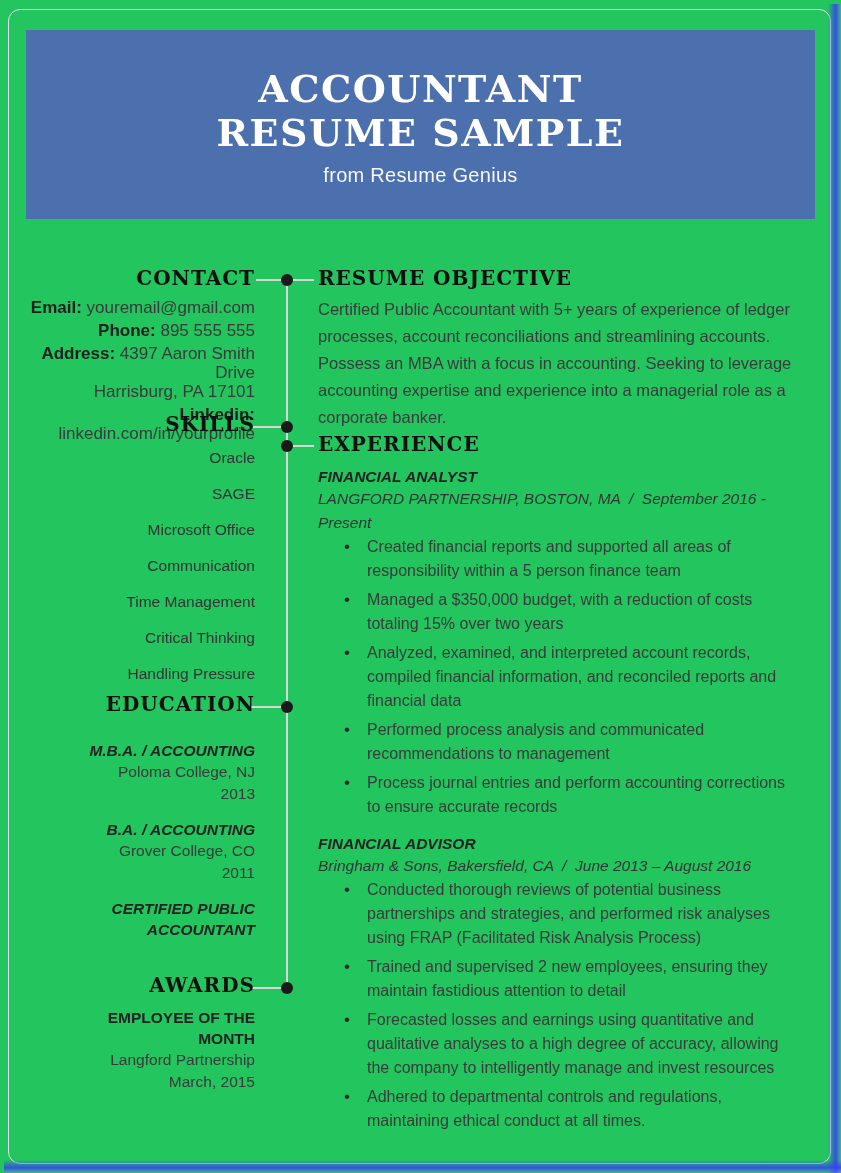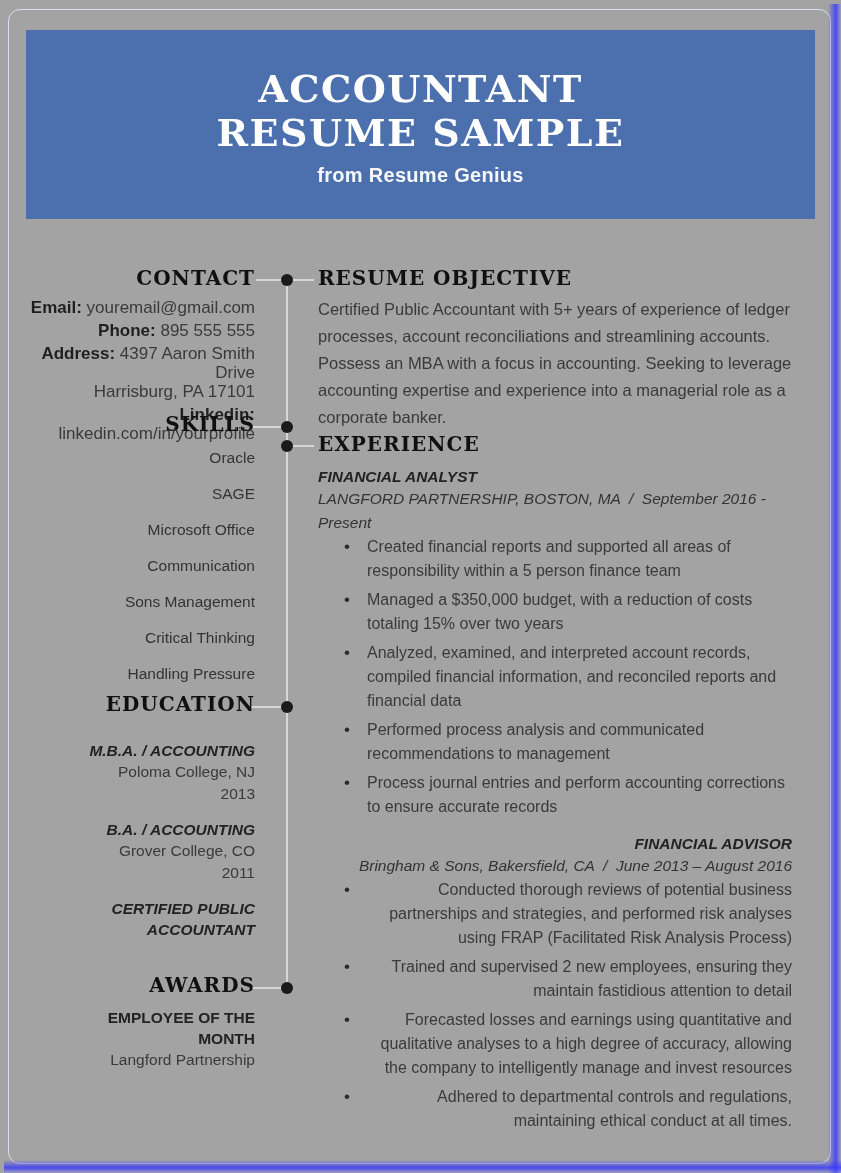--- a/index.html
+++ b/index.html
@@ -3,21 +3,21 @@
 <meta charset="utf-8">
 <style>
   * { margin:0; padding:0; box-sizing:border-box; }
   html,body { width:841px; height:1173px; }
   body {
     background:#ffffff;
     font-family:"Liberation Sans","DejaVu Sans",sans-serif;
     position:relative;
     overflow:hidden;
   }
-  .page { position:absolute; inset:0; background:#a3a3a3; }
+  .page { position:absolute; inset:0; background:#22c55e; }
 
   
   .frame {
     position:absolute; left:8px; top:9px; right:10px; bottom:9px;
     border:1px solid #dcdef5; border-radius:12px; pointer-events:none;
   }
   .edge-right {
     position:absolute; top:4px; right:0; width:13px; bottom:0;
     background:linear-gradient(to right, rgba(64,64,255,0) 0%, rgba(58,58,250,0.85) 60%, rgba(150,150,255,0.25) 100%);
   }
@@ -32,21 +32,20 @@
     background:#4c70ad; text-align:center; color:#ffffff;
   }
   .banner-title {
     font-family:"DejaVu Serif","Liberation Serif",serif;
     font-weight:bold; font-size:38px; line-height:44px;
     letter-spacing:1.5px; padding-top:37px;
   }
   .banner-subtitle {
     font-size:20px; margin-top:9px; color:rgba(255,255,255,0.95);
     letter-spacing:0.3px;
-    font-weight:bold;
   }
 
   
   .tl-line { position:absolute; left:286px; top:280px; width:2px; height:708px; background:#d6d6d6; }
   .tl-conn { position:absolute; height:2px; background:#d6d6d6; }
   .conn-contact    { left:256px; top:279px; width:58px; }
   .conn-skills     { left:253px; top:426px; width:34px; }
   .conn-experience { left:287px; top:445px; width:27px; }
   .conn-education  { left:251px; top:706px; width:36px; }
   .conn-awards     { left:249px; top:987px; width:38px; }
@@ -87,21 +86,21 @@
     font-size:15.5px; font-weight:bold; line-height:21px;
     color:#222; max-width:155px; margin-left:auto;
   }
   .award-line { font-size:15.5px; line-height:22px; color:#3a3a3a; }
 
   .sec-objective  { left:318px; top:264px; width:474px; }
   .sec-experience { left:318px; top:430px; width:474px; }
   .objective-text { margin-top:4px; font-size:16.5px; line-height:27px; color:#3a3a3a; }
 
   .job { margin-top:8px; }
-  .job + .job { margin-top:14px;text-align:right; }
+  .job + .job { margin-top:14px; }
   .job-title   { font-size:15.5px; font-weight:bold; font-style:italic; line-height:21px; color:#222; }
   .job-company { font-size:15.5px; font-style:italic; line-height:24px; color:#333; }
   .job-bullets { list-style:none; }
   .job-bullets li {
     position:relative; padding-left:49px;
     font-size:16px; line-height:24px; color:#3a3a3a; margin-bottom:5px;
   }
   .job-bullets li::before {
     content:"\2022"; position:absolute; left:26px; top:0;
     font-size:17px; color:#2a2a2a;
@@ -160,21 +159,21 @@
     </div>
   </section>
 
   <section class="sec left-sec sec-skills">
     <h2 class="sec-heading">SKILLS</h2>
     <ul class="skills-list">
       <li>Oracle</li>
       <li>SAGE</li>
       <li>Microsoft Office</li>
       <li>Communication</li>
-      <li>Sons Management</li>
+      <li>Time Management</li>
       <li>Critical Thinking</li>
       <li>Handling Pressure</li>
     </ul>
   </section>
 
   <section class="sec left-sec sec-education">
     <h2 class="sec-heading">EDUCATION</h2>
     <div class="edu-entry">
       <div class="edu-title">M.B.A. / ACCOUNTING</div>
       <div class="edu-line">Poloma College, NJ</div>
@@ -188,20 +187,21 @@
     <div class="edu-entry">
       <div class="edu-title">CERTIFIED PUBLIC ACCOUNTANT</div>
     </div>
   </section>
 
   <section class="sec left-sec sec-awards">
     <h2 class="sec-heading">AWARDS</h2>
     <div class="award-entry">
       <div class="award-title">EMPLOYEE OF THE MONTH</div>
       <div class="award-line">Langford Partnership</div>
+      <div class="award-line">March, 2015</div>
     </div>
   </section>
 
   <section class="sec sec-objective">
     <h2 class="sec-heading">RESUME OBJECTIVE</h2>
     <p class="objective-text">Certified Public Accountant with 5+ years of experience of ledger processes, account reconciliations and streamlining accounts. Possess an MBA with a focus in accounting. Seeking to leverage accounting expertise and experience into a managerial role as a corporate banker.</p>
   </section>
 
   <section class="sec sec-experience">
     <h2 class="sec-heading">EXPERIENCE</h2>

